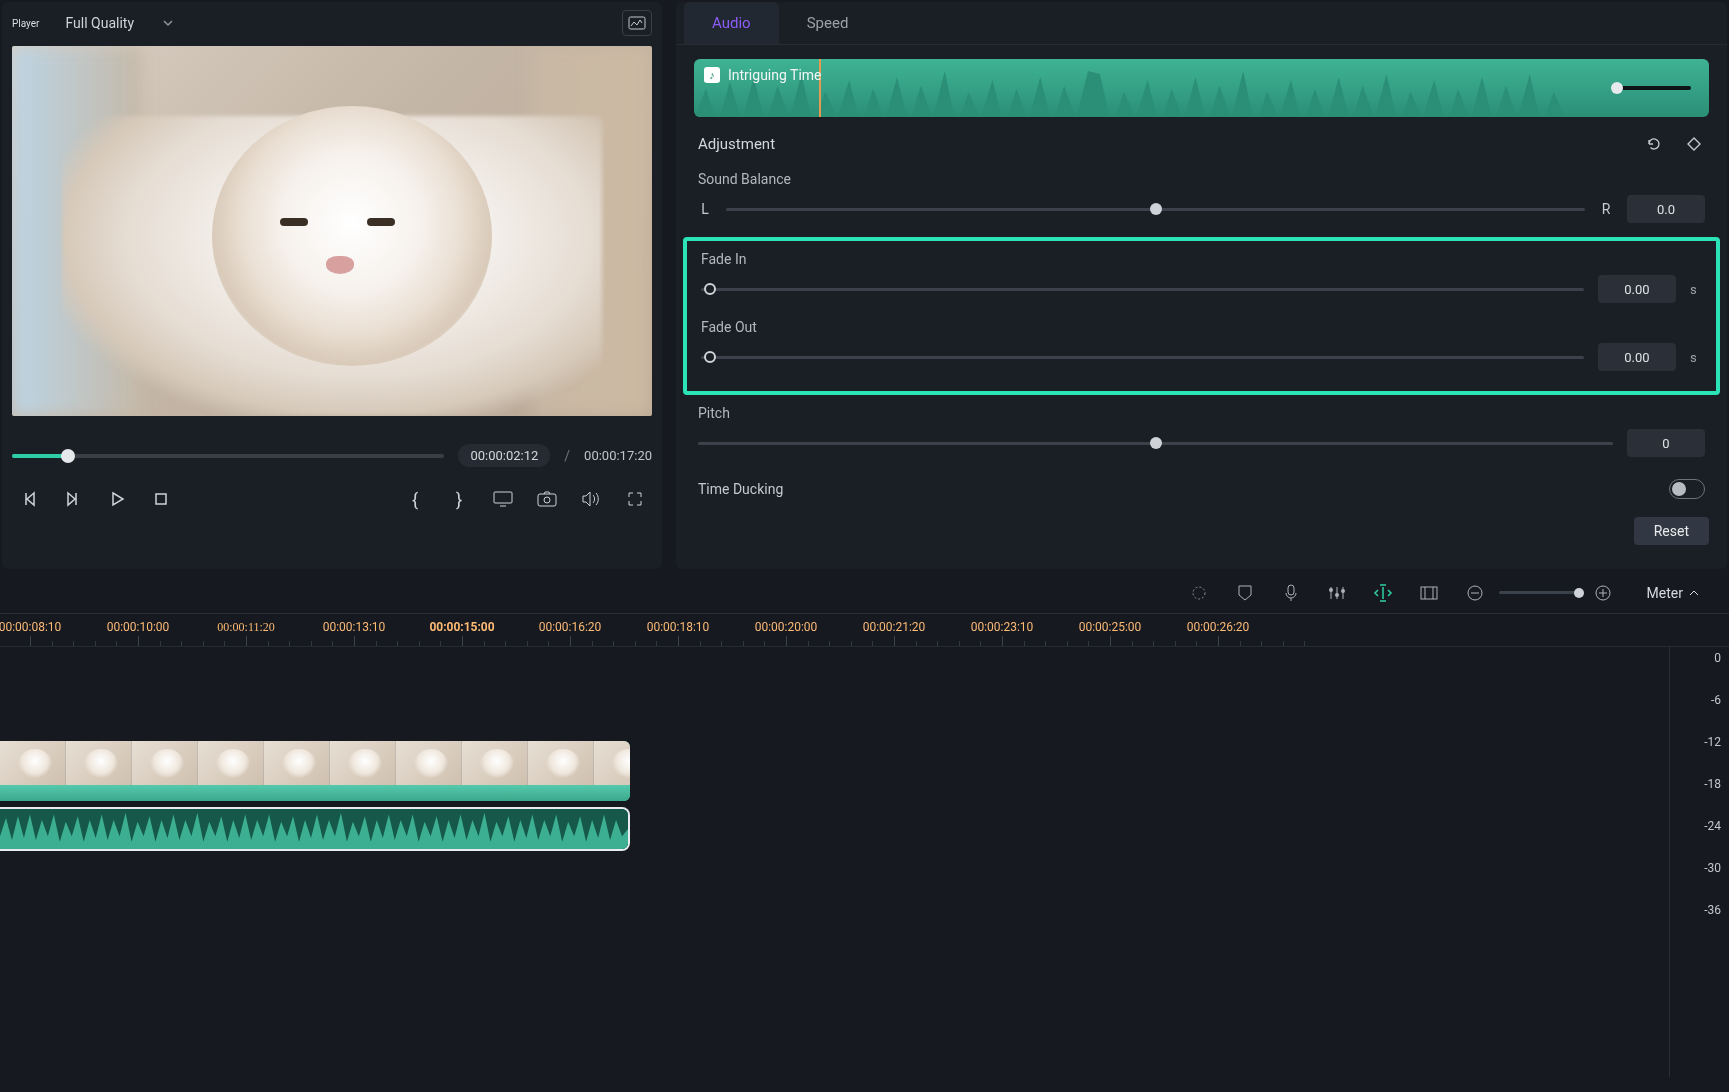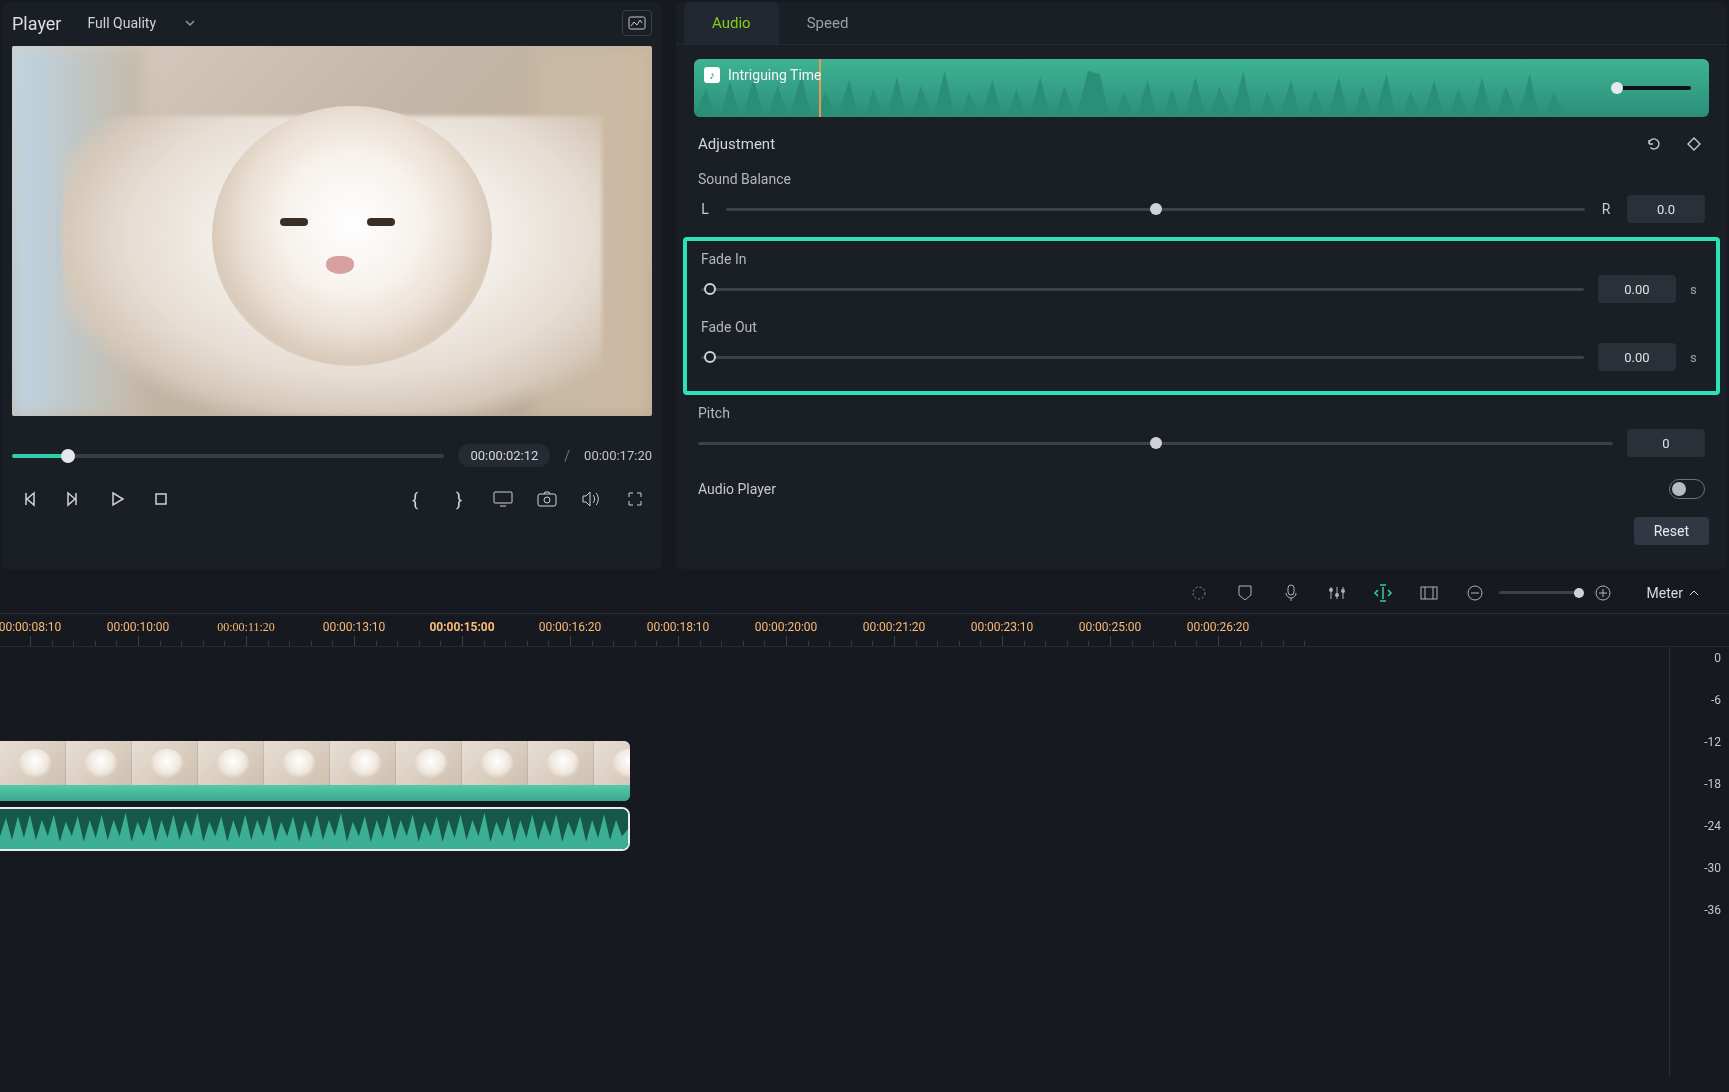--- a/index.html
+++ b/index.html
@@ -1,21 +1,21 @@
 <!DOCTYPE html>
 <html><head>
 <meta charset="utf-8">
 <style>
   * { box-sizing: border-box; margin: 0; padding: 0; font-family: -apple-system, BlinkMacSystemFont, "Segoe UI", Roboto, sans-serif; }
   body { background: #16191f; color: #c5c8cc; width: 1729px; height: 1092px; overflow: hidden; font-size: 14px; }
   .app { display: flex; flex-direction: column; height: 100%; }
   .top-row { display: flex; gap: 14px; padding: 2px 2px 0 2px; height: 570px; }
   .player-pane { width: 660px; background: #1a1e25; border-radius: 6px; display: flex; flex-direction: column; padding: 6px 10px 8px 10px; }
   .player-header { display: flex; align-items: center; gap: 18px; height: 30px; }
-  .player-header .title { font-size: 18px; color: #dbdee2; }
+  .player-header .title { font-size: 10px; color: #dbdee2; }
   .quality-dd { display: flex; align-items: center; gap: 28px; background: transparent; padding: 4px 8px; border-radius: 4px; color: #d0d3d7; cursor: pointer; }
   .quality-dd svg { opacity: .7; }
   .chart-btn { margin-left: auto; width: 30px; height: 26px; display: flex; align-items: center; justify-content: center; border: 1px solid #3a3f47; border-radius: 4px; cursor: pointer; }
   .preview { margin-top: 8px; width: 100%; height: 370px; background: linear-gradient(135deg,#d9cfc4 0%, #c4b6a6 45%, #b9a895 100%); border-radius: 2px; position: relative; overflow: hidden; }
   .cat { position:absolute; inset:0; }
   .cat-body { position:absolute; left:50px; bottom:0; width:540px; height:300px; background: radial-gradient(ellipse at 55% 40%, #ffffff 0%, #f4f0ec 30%, #e6ddd3 55%, #d6c9ba 70%, transparent 78%); filter: blur(2px); }
   .cat-head { position:absolute; left:200px; top:60px; width:280px; height:260px; background: radial-gradient(circle at 50% 45%, #fff 0%, #f6f1ec 35%, #eadfd3 55%, #d9cab9 70%, transparent 80%); border-radius:50%; }
   .eye { position:absolute; width:28px; height:8px; background:#3a2f25; border-radius:4px; }
   .eye.l{ left:268px; top:172px; } .eye.r{ left:355px; top:172px; }
   .nose{ position:absolute; left:314px; top:210px; width:28px; height:18px; background:#d9a0a0; border-radius:50% 50% 60% 60%; }
@@ -28,21 +28,21 @@
   .time-chip { background:#262b33; padding:4px 12px; border-radius:14px; font-size:13px; color:#d5d8db; }
   .slash{ color:#6e737b; }
   .duration{ font-size:13px; color:#c1c4c8; }
   .player-controls{ display:flex; align-items:center; margin-top:16px; gap:10px; }
   .ibtn{ width:34px; height:32px; display:flex; align-items:center; justify-content:center; cursor:pointer; color:#c9ccd0; }
   .flex-spacer{ flex:1; }
   
   .right-pane{ flex:1; background:#1a1e25; border-radius:6px; display:flex; flex-direction:column; padding:0 0 10px 0; }
   .tabs{ display:flex; gap:0; padding:0 8px; border-bottom:1px solid #262b33; }
   .tab{ padding:12px 28px; color:#9aa0a7; cursor:pointer; font-size:15px; }
-  .tab.active{ color:#84cc16; background:#222831; border-radius:6px 6px 0 0; }
+  .tab.active{ color:#8b5cf6; background:#222831; border-radius:6px 6px 0 0; }
   .track-chip{ margin:14px 18px 0 18px; height:58px; background:linear-gradient(180deg,#3fb394 0%, #2b8f77 100%); border-radius:6px; position:relative; overflow:hidden; display:flex; align-items:flex-start; padding:8px 10px; }
   .track-chip .name{ display:flex; align-items:center; gap:8px; color:#f3f6f5; font-size:14px; z-index:2; }
   .track-chip .name .mi{ width:16px; height:16px; background:#fff; color:#2b8f77; border-radius:3px; display:flex; align-items:center; justify-content:center; font-size:11px; }
   .track-wave{ position:absolute; inset:0; }
   .track-handle{ position:absolute; right:18px; top:50%; width:74px; height:4px; background:#0e1318; border-radius:2px; transform:translateY(-50%);} 
   .track-handle .dot{ position:absolute; left:0; top:50%; width:12px; height:12px; background:#e7eaec; border-radius:50%; transform:translate(-50%,-50%);} 
   .track-playhead{ position:absolute; left:12.3%; top:0; bottom:0; width:2px; background:#e79a4f; }
   .section-head{ display:flex; align-items:center; padding:16px 22px 10px; color:#d3d6da; font-size:15px; }
   .section-head .sp{ margin-left:auto; display:flex; gap:18px; }
   .mini-ibtn{ width:22px; height:22px; display:flex; align-items:center; justify-content:center; color:#aeb3b9; cursor:pointer; }
@@ -256,21 +256,21 @@
         <div class="ctrl-label">Pitch</div>
         <div class="slider-row">
           <div class="s-track">
               <div class="s-thumb filled" style="left:50%"></div>
             </div>
           <div class="value-chip">0</div>
         </div>
       </div>
 
       <div class="toggle-row">
-        <span>Audio Player</span>
+        <span>Time Ducking</span>
         <div class="toggle">
             <div class="knob"></div>
           </div>
       </div>
 
       <div class="reset-row">
         <div class="reset-btn">Reset</div>
       </div>
     </div>
   </div>

